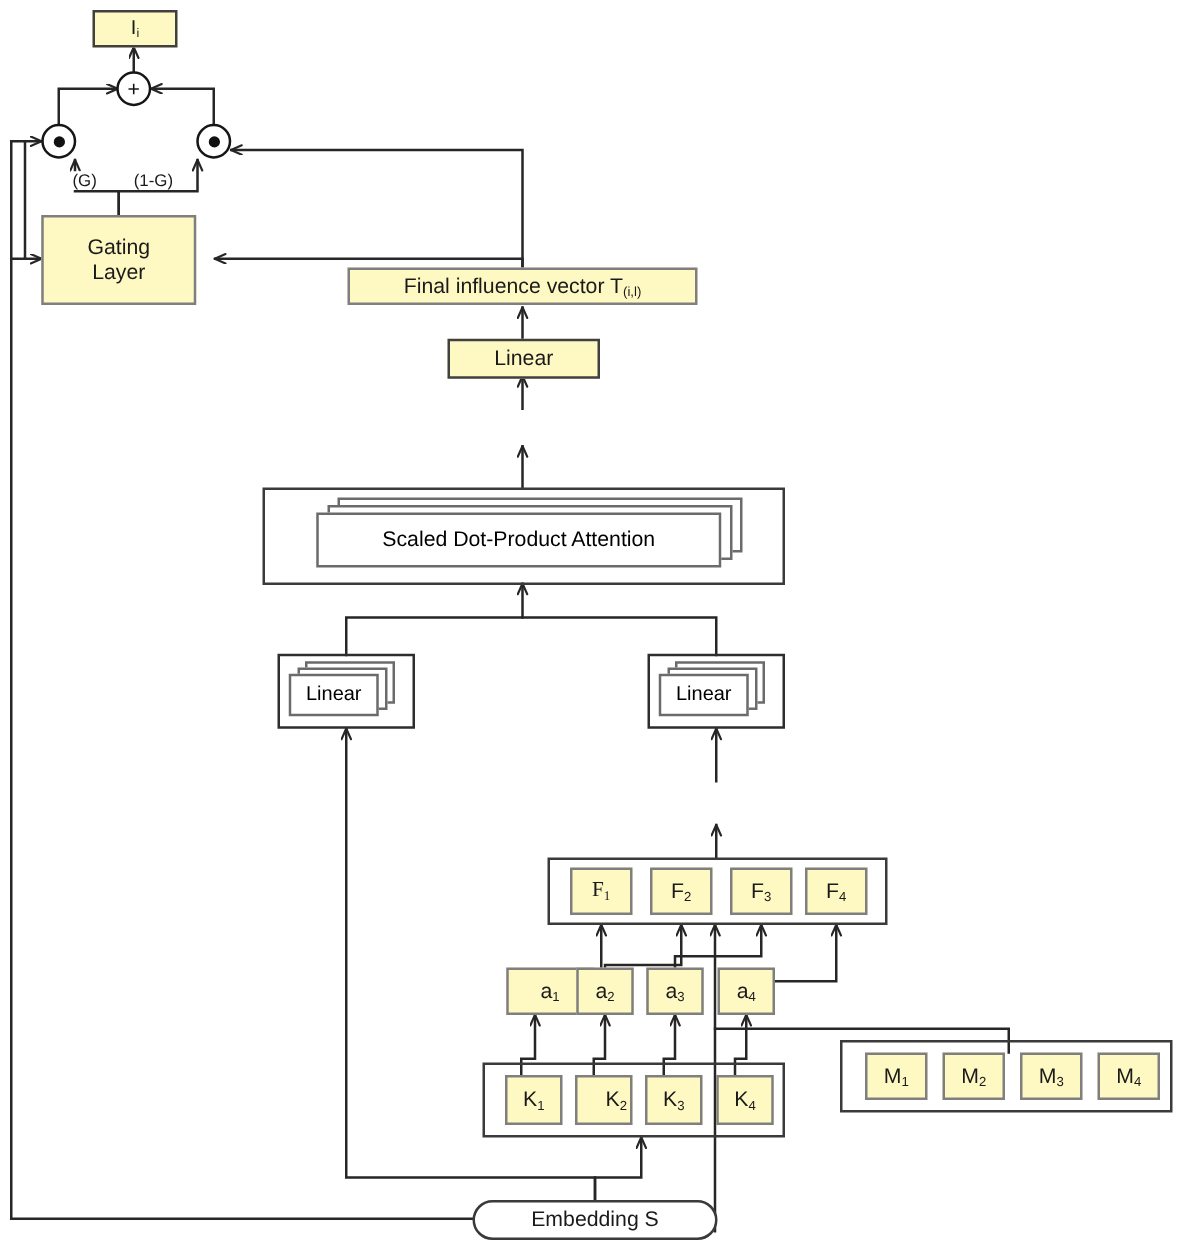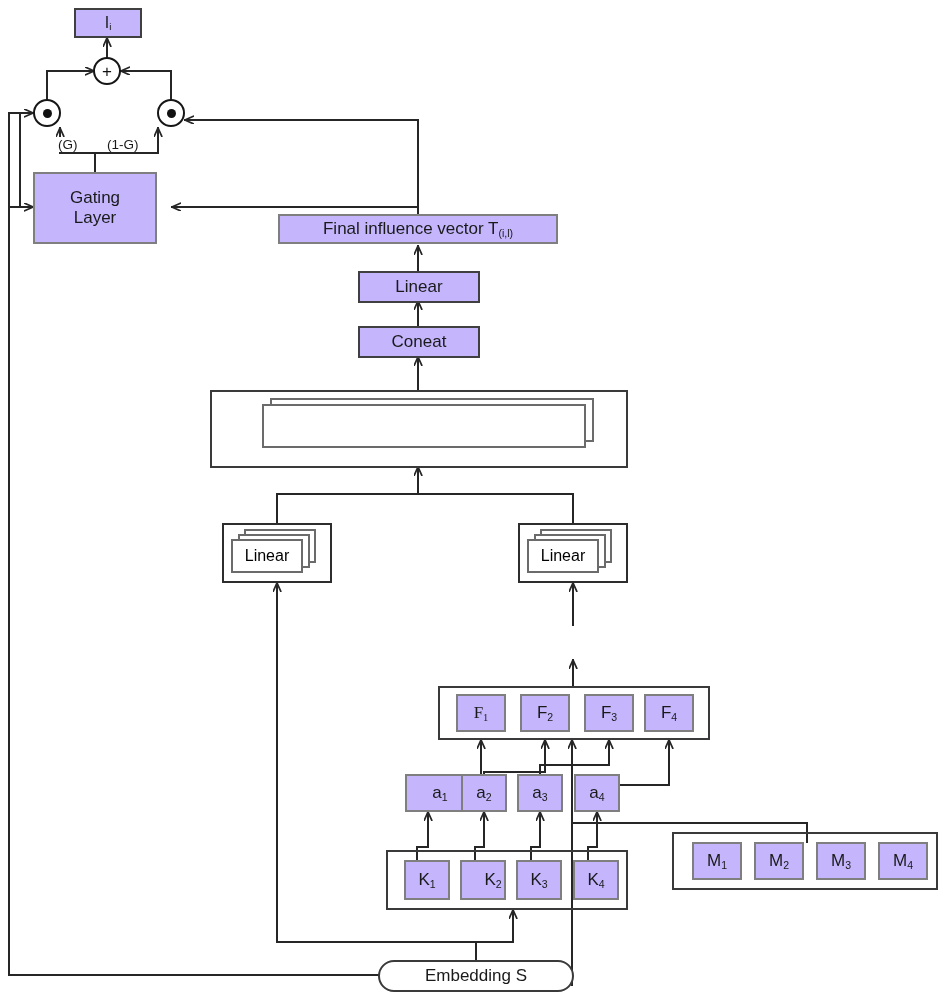--- a/index.html
+++ b/index.html
@@ -1,21 +1,21 @@
 <!DOCTYPE html>
 <html><head>
 <meta charset="utf-8">
 <title>Attention Gating Architecture Diagram</title>
 <style>
   html,body{margin:0;padding:0;background:#ffffff;}
   body{font-family:"Liberation Sans","DejaVu Sans",sans-serif;}
   #stage{position:relative;width:950px;height:1000px;background:#fff;overflow:hidden;}
   #wires{position:absolute;left:0;top:0;width:950px;height:1000px;}
 
-  .node{position:absolute;box-sizing:border-box;background:#c4b5fd;
+  .node{position:absolute;box-sizing:border-box;background:#fef9c3;
         border:2px solid #7f7f7f;display:flex;align-items:center;justify-content:center;
         color:#1a1a1a;text-align:right;line-height:1.15;}
   .node.dark{border-color:#404040;}
   .node span.lbl{display:inline-block;}
   sub{font-size:.62em;vertical-align:-0.25em;}
 
   .group{position:absolute;box-sizing:border-box;background:transparent;border:2px solid #3a3a3a;}
 
   
   .stack{position:absolute;box-sizing:border-box;}
@@ -126,29 +126,29 @@
 
   <div class="node f17" style="left:33px;top:172px;width:124px;height:72px;flex-direction:column;">
     <span class="lbl">Gating</span>
     <span class="lbl">Layer</span>
   </div>
 
   <div class="node dark f17" style="left:358px;top:271px;width:122px;height:32px;">
     <span class="lbl">Linear</span>
   </div>
 
-  <div class="node dark f17" style="left:358px;top:326px;width:122px;height:32px;">
-    <span class="lbl">Coneat</span>
-  </div>
 
   <div class="group" style="left:210px;top:390px;width:418px;height:78px;"></div>
 
   <div class="stack" style="left:210px;top:390px;width:418px;height:78px;">
     <div class="sheet" style="left:60px;top:8px;width:324px;height:44px;"></div>
     <div class="sheet" style="left:52px;top:14px;width:324px;height:44px;"></div>
+    <div class="sheet front f17" style="left:43px;top:20px;width:324px;height:44px;">
+      <span class="lbl">Scaled Dot-Product Attention</span>
+    </div>
   </div>
 
   <div class="group" style="left:222px;top:523px;width:110px;height:60px;border-color:#2d2d2d;"></div>
   <div class="stack" style="left:222px;top:523px;width:110px;height:60px;">
     <div class="sheet" style="left:22px;top:6px;width:72px;height:34px;"></div>
     <div class="sheet" style="left:16px;top:11px;width:72px;height:34px;"></div>
     <div class="sheet front f16" style="left:9px;top:16px;width:72px;height:34px;">
       <span class="lbl">Linear</span>
     </div>
   </div>

